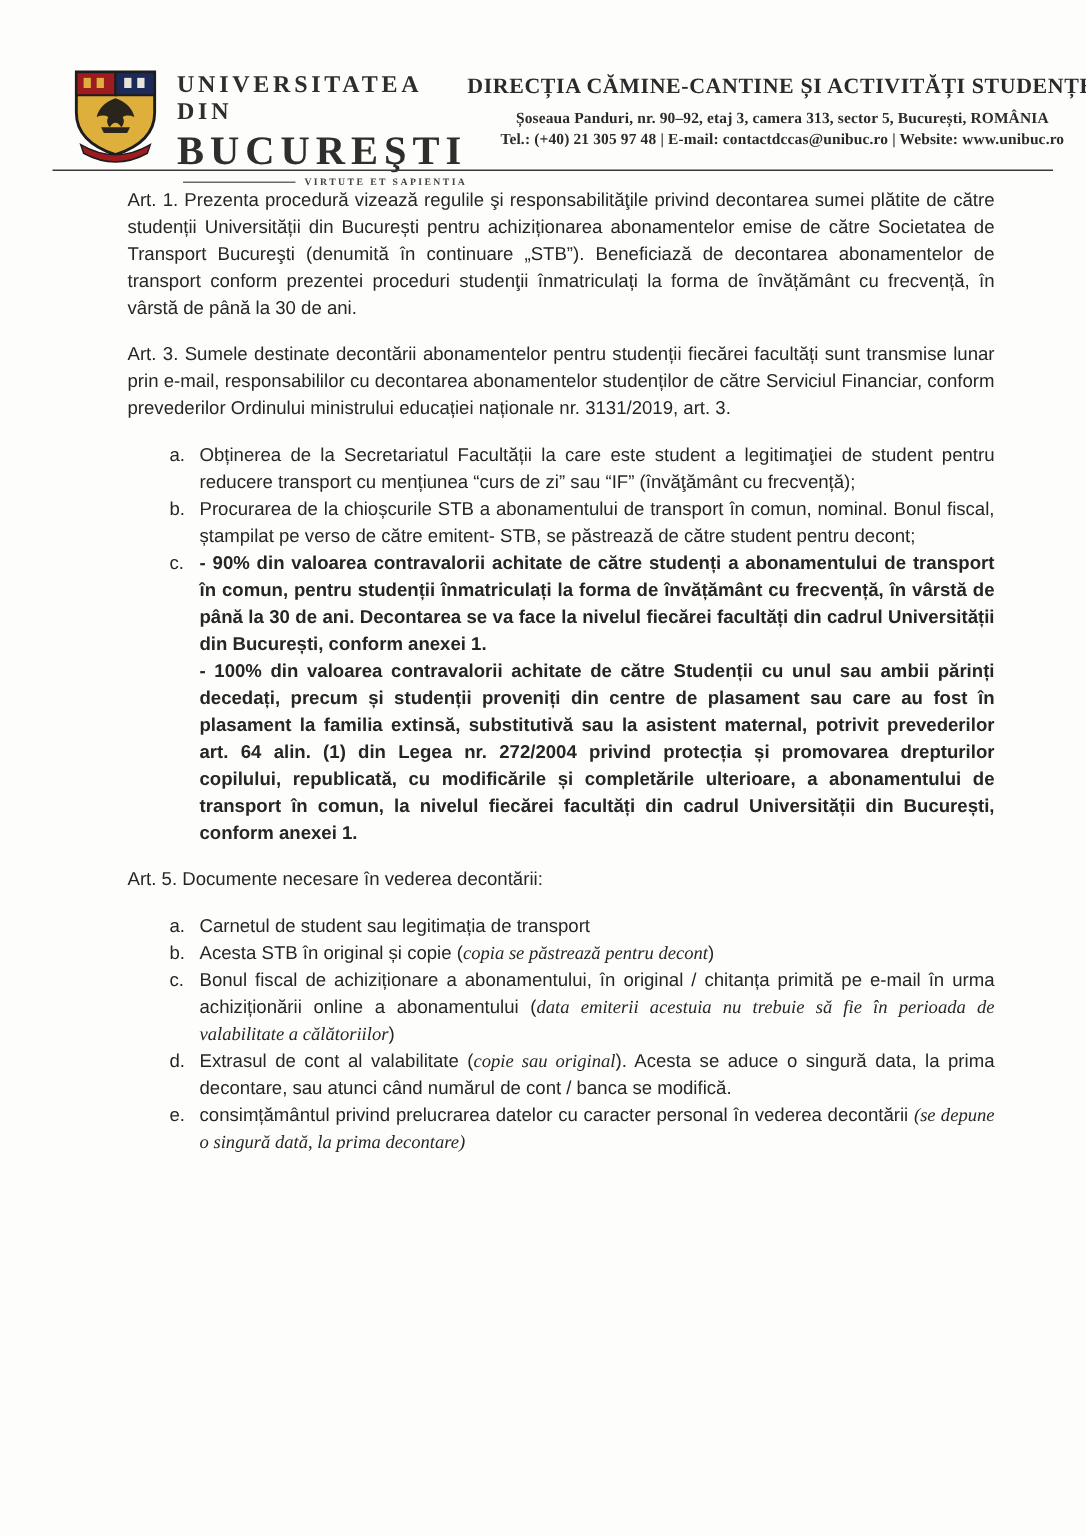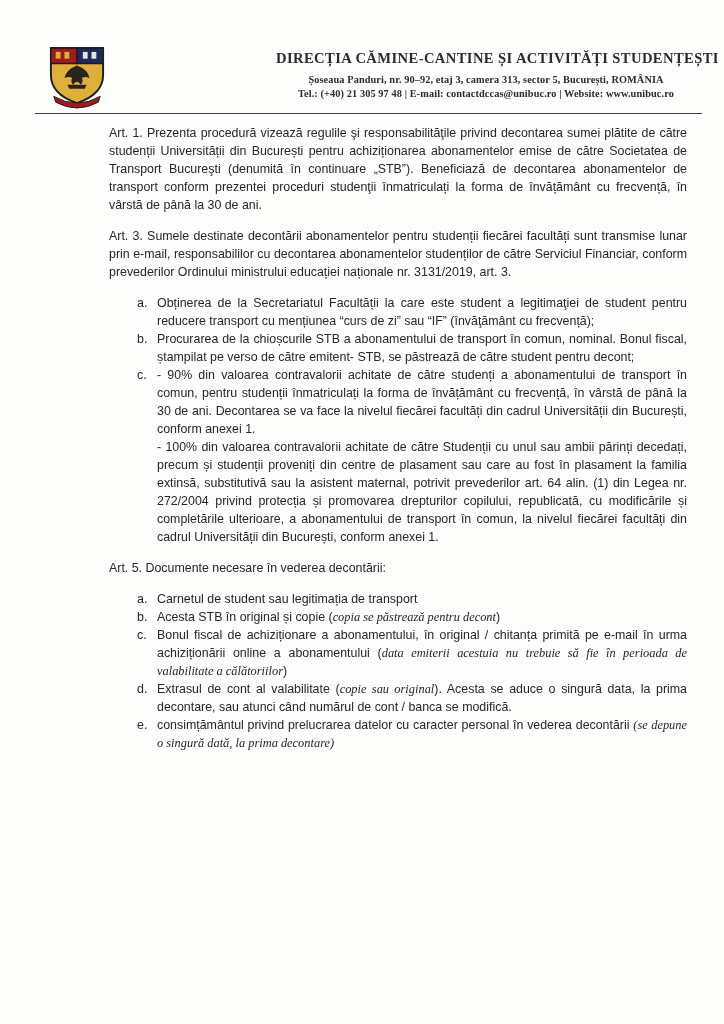--- a/index.html
+++ b/index.html
@@ -35,29 +35,28 @@
   .dept-contact{font-size:10.3px;font-weight:600;margin-top:3px;letter-spacing:0.1px;}
   .head-rule{
     position:absolute;top:113px;left:35px;right:22px;
     border:none;border-top:1.6px solid #3a3a3a;margin:0;
   }
   
   .doc-body{
     position:absolute;top:124px;left:85px;width:578px;
     font-size:12.4px;line-height:18px;text-align:justify;
     color:#262626;
-    margin-left:24px;
   }
   .doc-body p{margin:0 0 13px 0;}
   .list{margin:0 0 13px 0;}
   .li{display:flex;align-items:flex-start;}
   .li .marker{flex:0 0 20px;padding-left:0;}
   .list{padding-left:28px;}
   .li .content{flex:1;text-align:justify;}
-  .dash-para{text-align:justify;}
+  .dash-para{text-align:justify;font-weight:bold;}
   .it{font-style:italic;font-family:Liberation Serif, serif;}
 </style>
 </head>
 <body>
 
 <div class="page">
 
   <div class="letterhead">
     <div class="logo-block">
       <svg class="shield" viewBox="0 0 60 66">
@@ -65,20 +64,28 @@
         <path d="M3 2 h27 v16 h-27 z" fill="#9e1b20" stroke="#1d1d1d" stroke-width="1.5"></path>
         <path d="M30 2 h27 v16 h-27 z" fill="#1c2a5a" stroke="#1d1d1d" stroke-width="1.5"></path>
         <rect x="8" y="6" width="5" height="7" fill="#dfaf3c"></rect>
         <rect x="17" y="6" width="5" height="7" fill="#dfaf3c"></rect>
         <rect x="36" y="6" width="5" height="7" fill="#e8e4da"></rect>
         <rect x="45" y="6" width="5" height="7" fill="#e8e4da"></rect>
         <path d="M30 20 q-11 4 -13 13 q5 -2 8 0 q-2 4 1 7 q2 -3 4 -3 q2 0 4 3 q3 -3 1 -7 q3 -2 8 0 q-2 -9 -13 -13 z" fill="#2a251c"></path>
         <path d="M20 40 h20 l-2 4 h-16 z" fill="#2a251c"></path>
         <path d="M6 52 q24 14 48 0 l-2 6 q-22 12 -44 0 z" fill="#9e1b20" stroke="#1d1d1d" stroke-width="1"></path>
       </svg>
+      <div class="uni-text">
+        <div class="uni-line1">UNIVERSITATEA DIN</div>
+        <div class="uni-line2">BUCUREŞTI</div>
+        <div class="motto-row">
+          <span class="motto-rule"></span>
+          <span class="motto">VIRTUTE ET SAPIENTIA</span>
+        </div>
+      </div>
     </div>
     <div class="dept-block">
       <div class="dept-title">DIRECȚIA CĂMINE-CANTINE ȘI ACTIVITĂȚI STUDENȚEȘTI</div>
       <div class="dept-address">Șoseaua Panduri, nr. 90–92, etaj 3, camera 313, sector 5, București, ROMÂNIA</div>
       <div class="dept-contact">Tel.: (+40) 21 305 97 48 | E-mail: contactdccas@unibuc.ro | Website: www.unibuc.ro</div>
     </div>
   </div>
 
   <hr class="head-rule">
 

